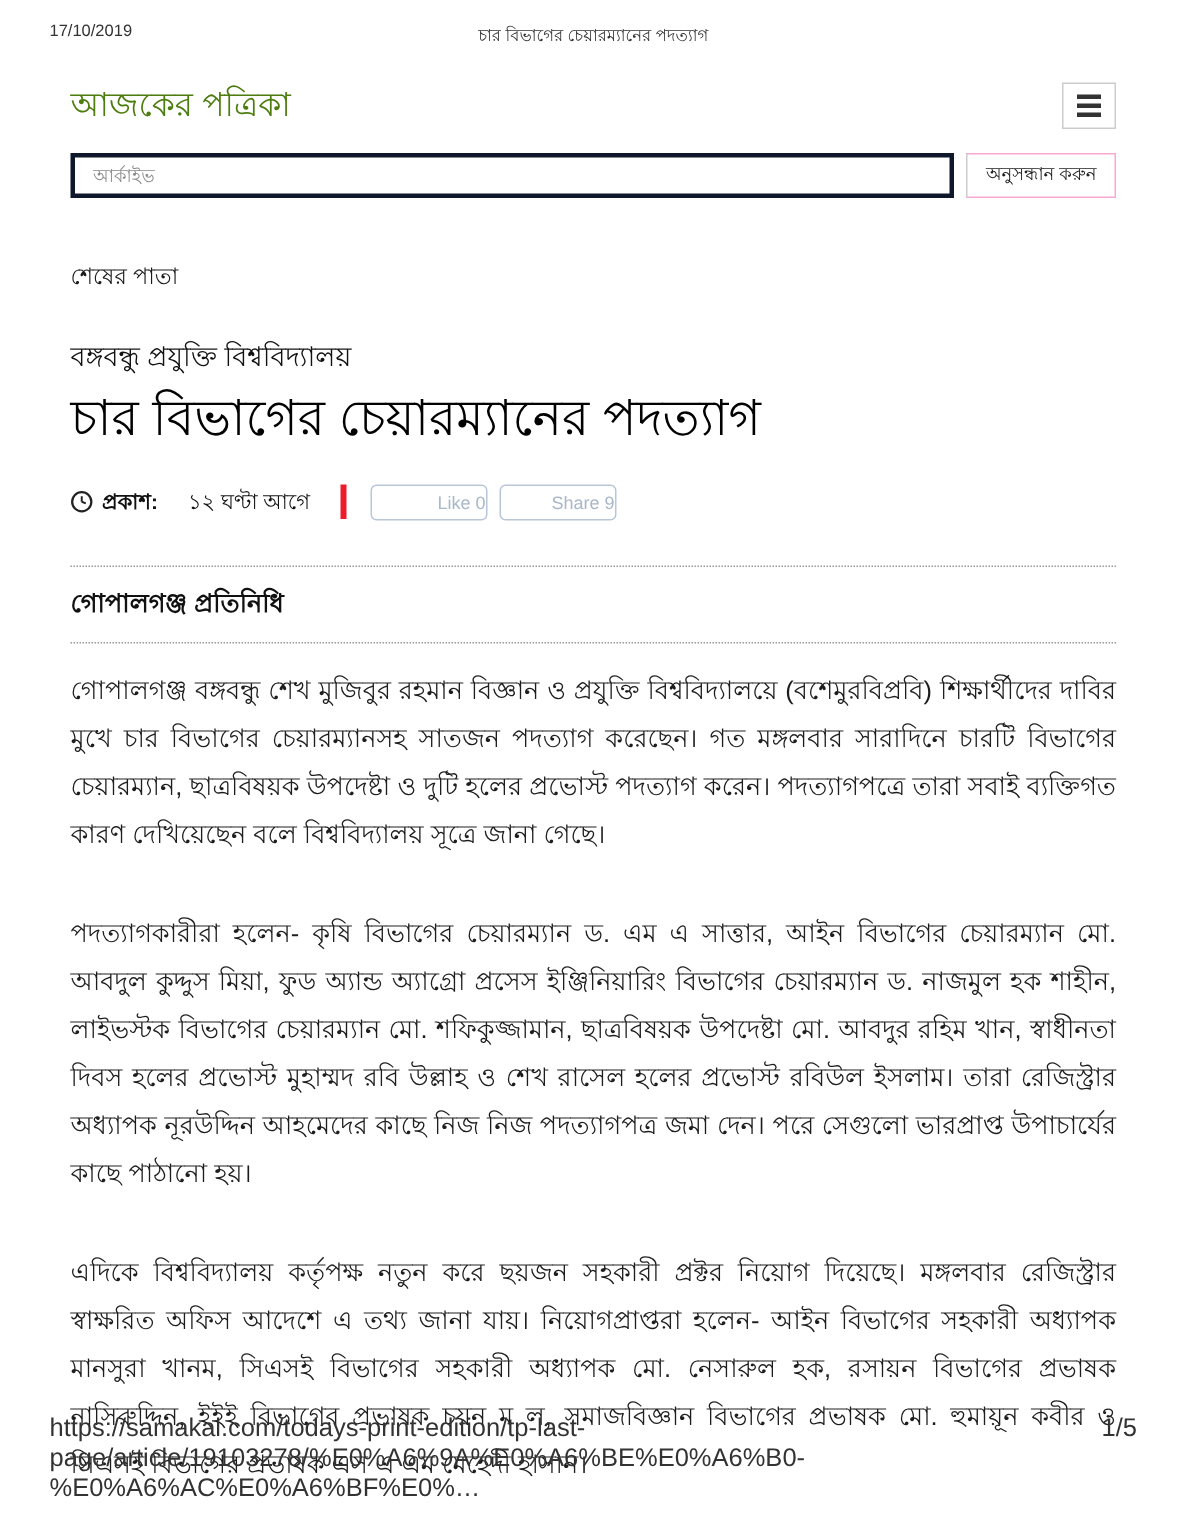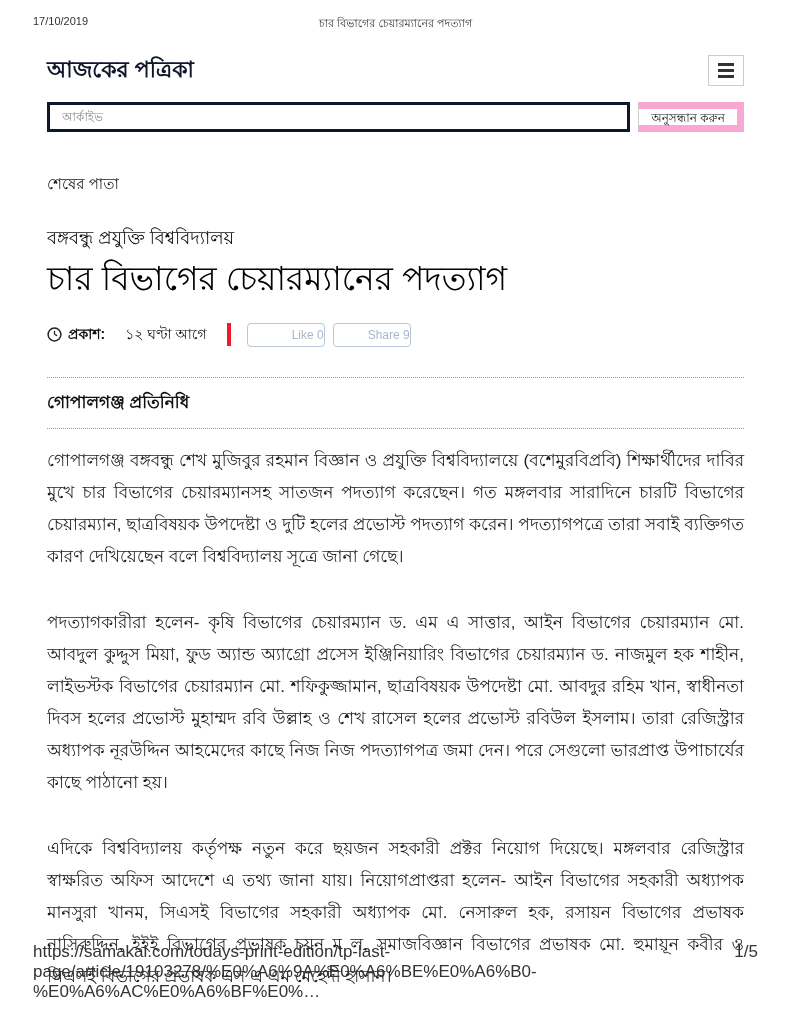--- a/index.html
+++ b/index.html
@@ -43,22 +43,22 @@
     position: absolute;
     top: 52px; left: 47px; right: 47px;
   }
   .masthead-row {
     display: flex;
     justify-content: space-between;
     align-items: center;
   }
   .masthead {
     font-size: 22px;
-    font-weight: 700;
-    color: #0f172a;
+    font-weight: 400;
+    color: #4d7c0f;
   }
   .menu-button {
     width: 36px; height: 31px;
     border: 1px solid #cccccc;
     background: #ffffff;
     display: flex;
     flex-direction: column;
     justify-content: center;
     align-items: center;
     gap: 3px;
@@ -80,21 +80,21 @@
     border: 3px solid #0f172a;
     padding: 0 12px;
     font-size: 12px;
     color: #b91c1c;
     font-family: Liberation Serif, serif;
     outline: none;
   }
   .search-input::placeholder { color: #8a8a8a; }
   .search-button {
     height: 30px;
-    border: 7px solid #f9a8d4;
+    border: 1px solid #f9a8d4;
     border-left: 1px solid #cccccc;
     margin-left: 8px;
     background: #ffffff;
     font-size: 12px;
     color: #222222;
     padding: 0 12px;
     font-family: inherit;
     cursor: pointer;
   }
 

